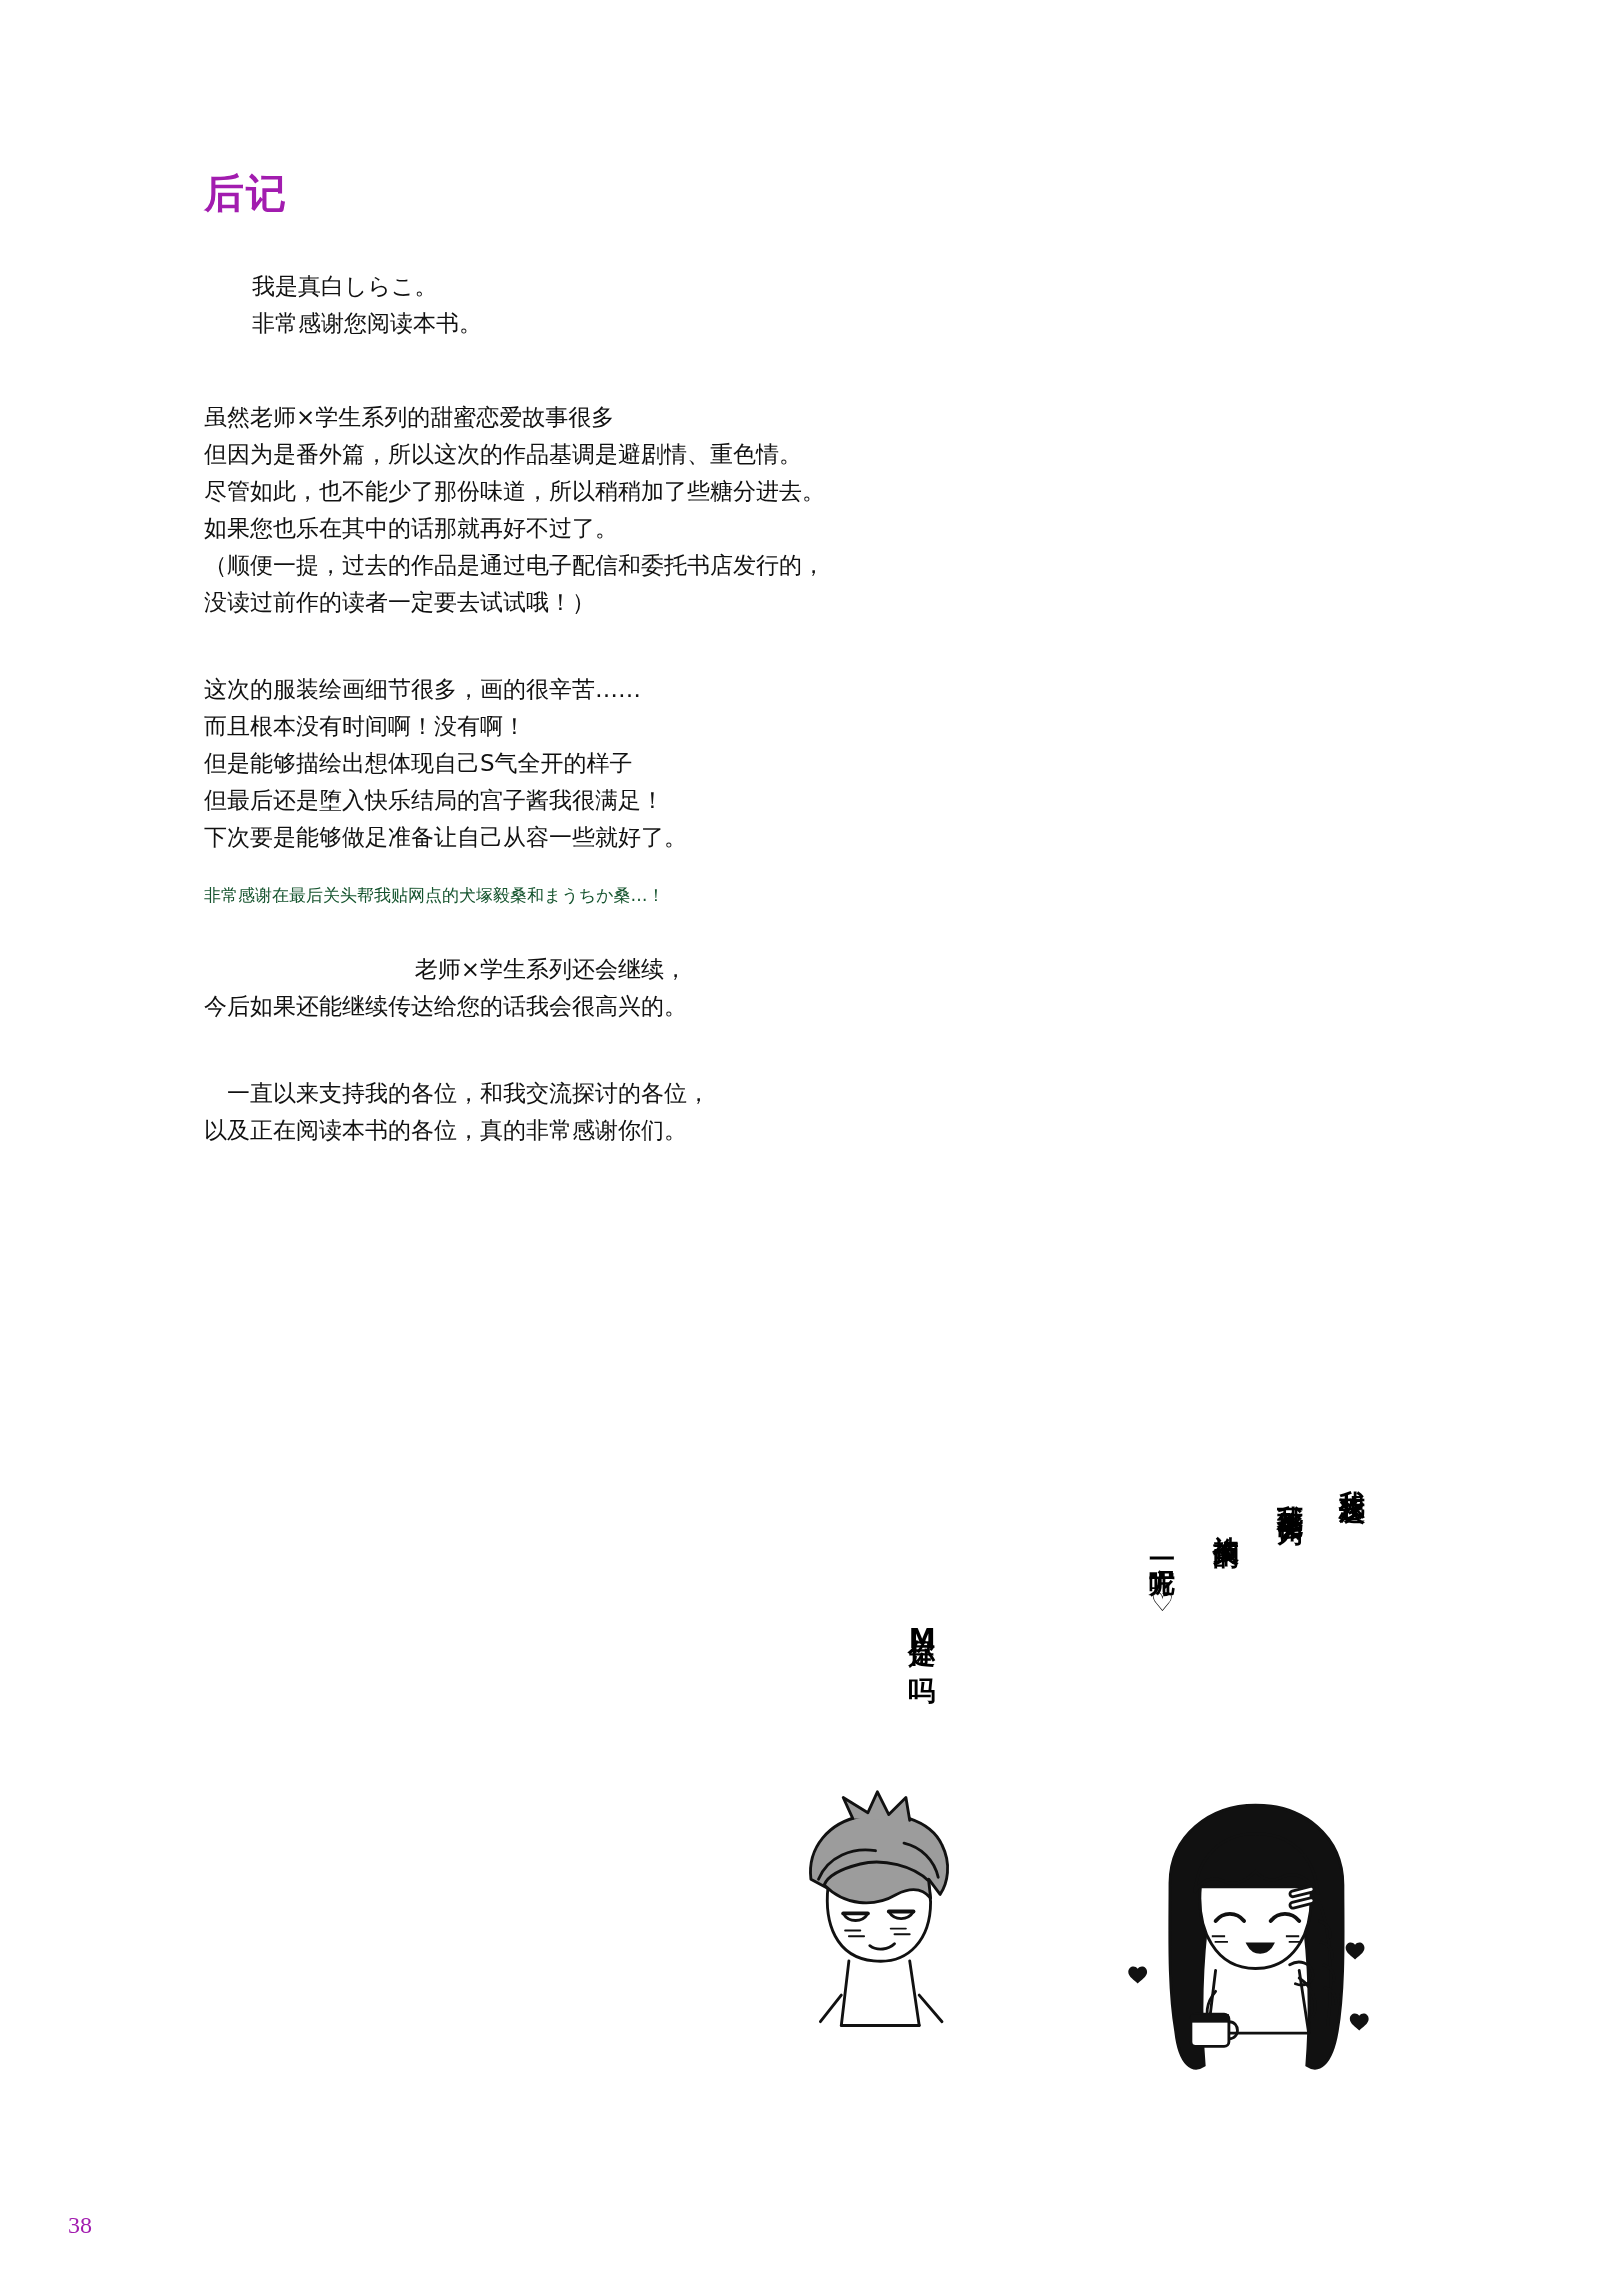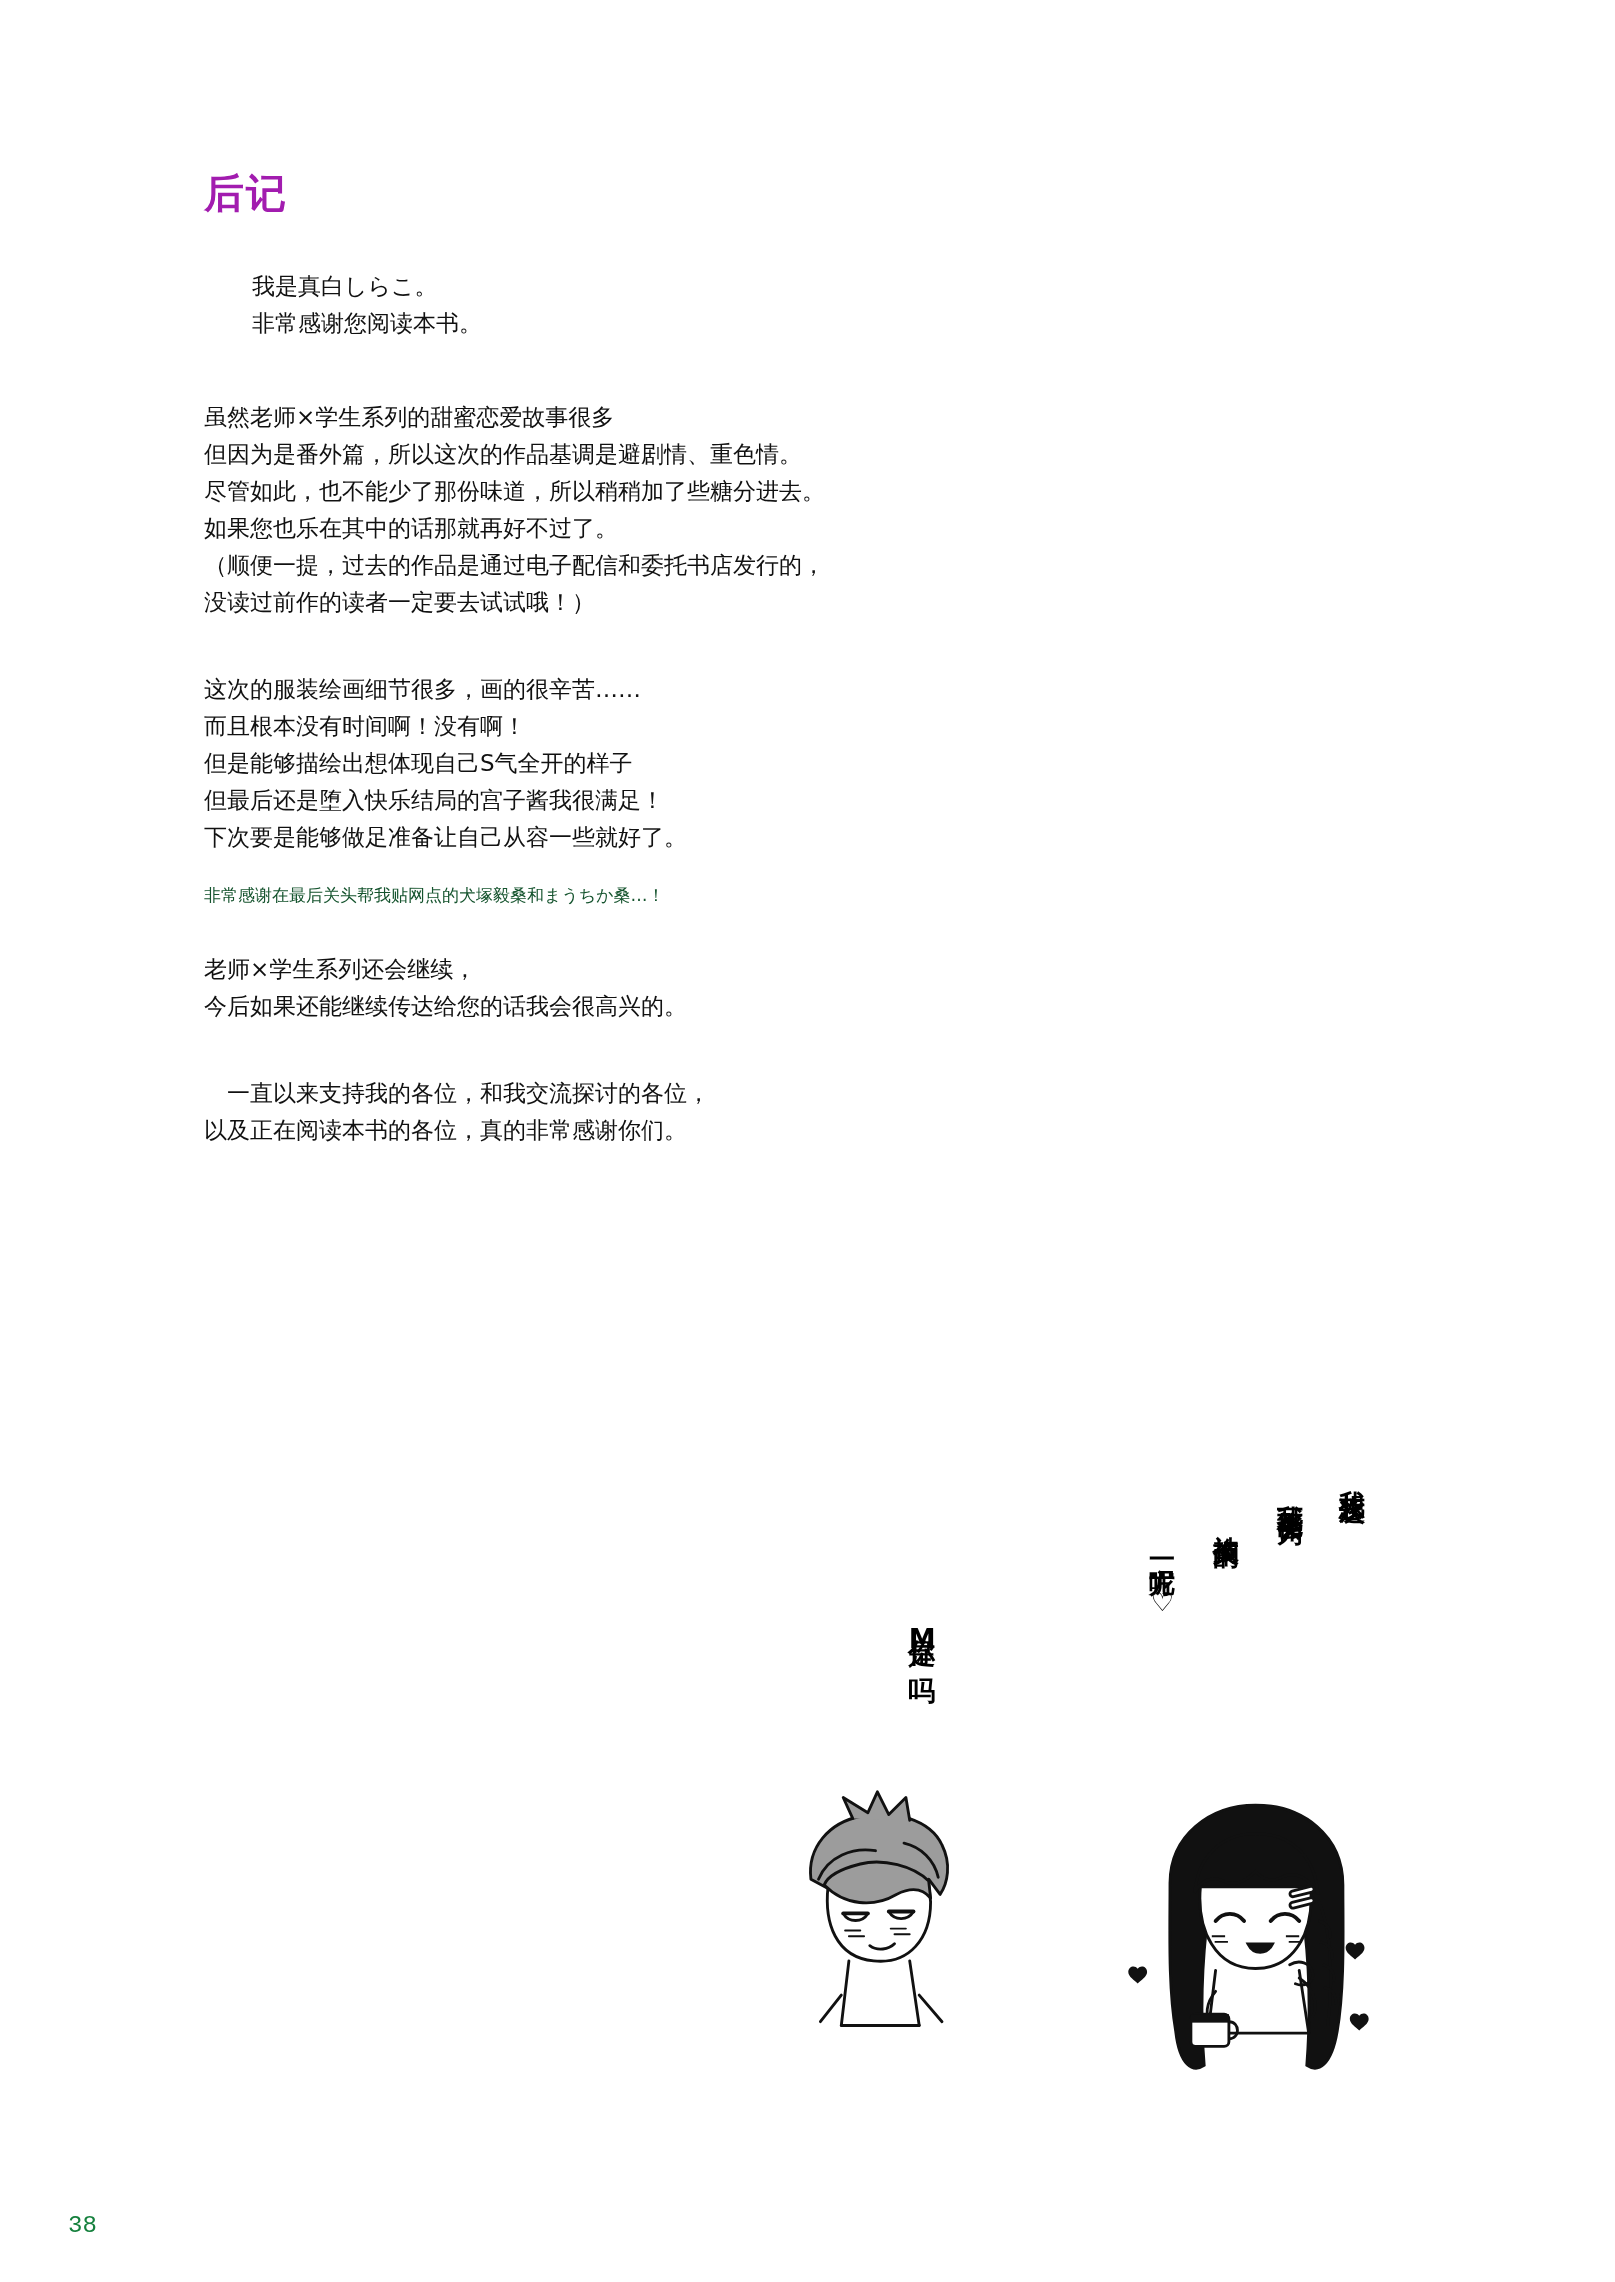--- a/index.html
+++ b/index.html
@@ -42,30 +42,30 @@
   .blk3 { top: 671px; }
   .small-note {
     position: absolute;
     left: 204px;
     top: 883px;
     font-size: 17px;
     line-height: 25px;
     color: #14532d;
     white-space: pre-wrap;
   }
-  .blk4 { top: 951px; }
+  .blk4 { top: 951px; text-align: right; }
   .blk5 { top: 1075px; }
 
   .page-number {
     position: absolute;
     left: 68px;
     top: 2212px;
     font-size: 24px;
-    color: #15803d;
-    font-family: Liberation Mono, monospace;
+    color: #a21caf;
+    font-family: Liberation Serif, serif;
   }
 
   
   .vtext {
     position: absolute;
     writing-mode: vertical-rl;
     text-orientation: upright;
     font-size: 26px;
     line-height: 1.25;
     letter-spacing: 2.9px;

